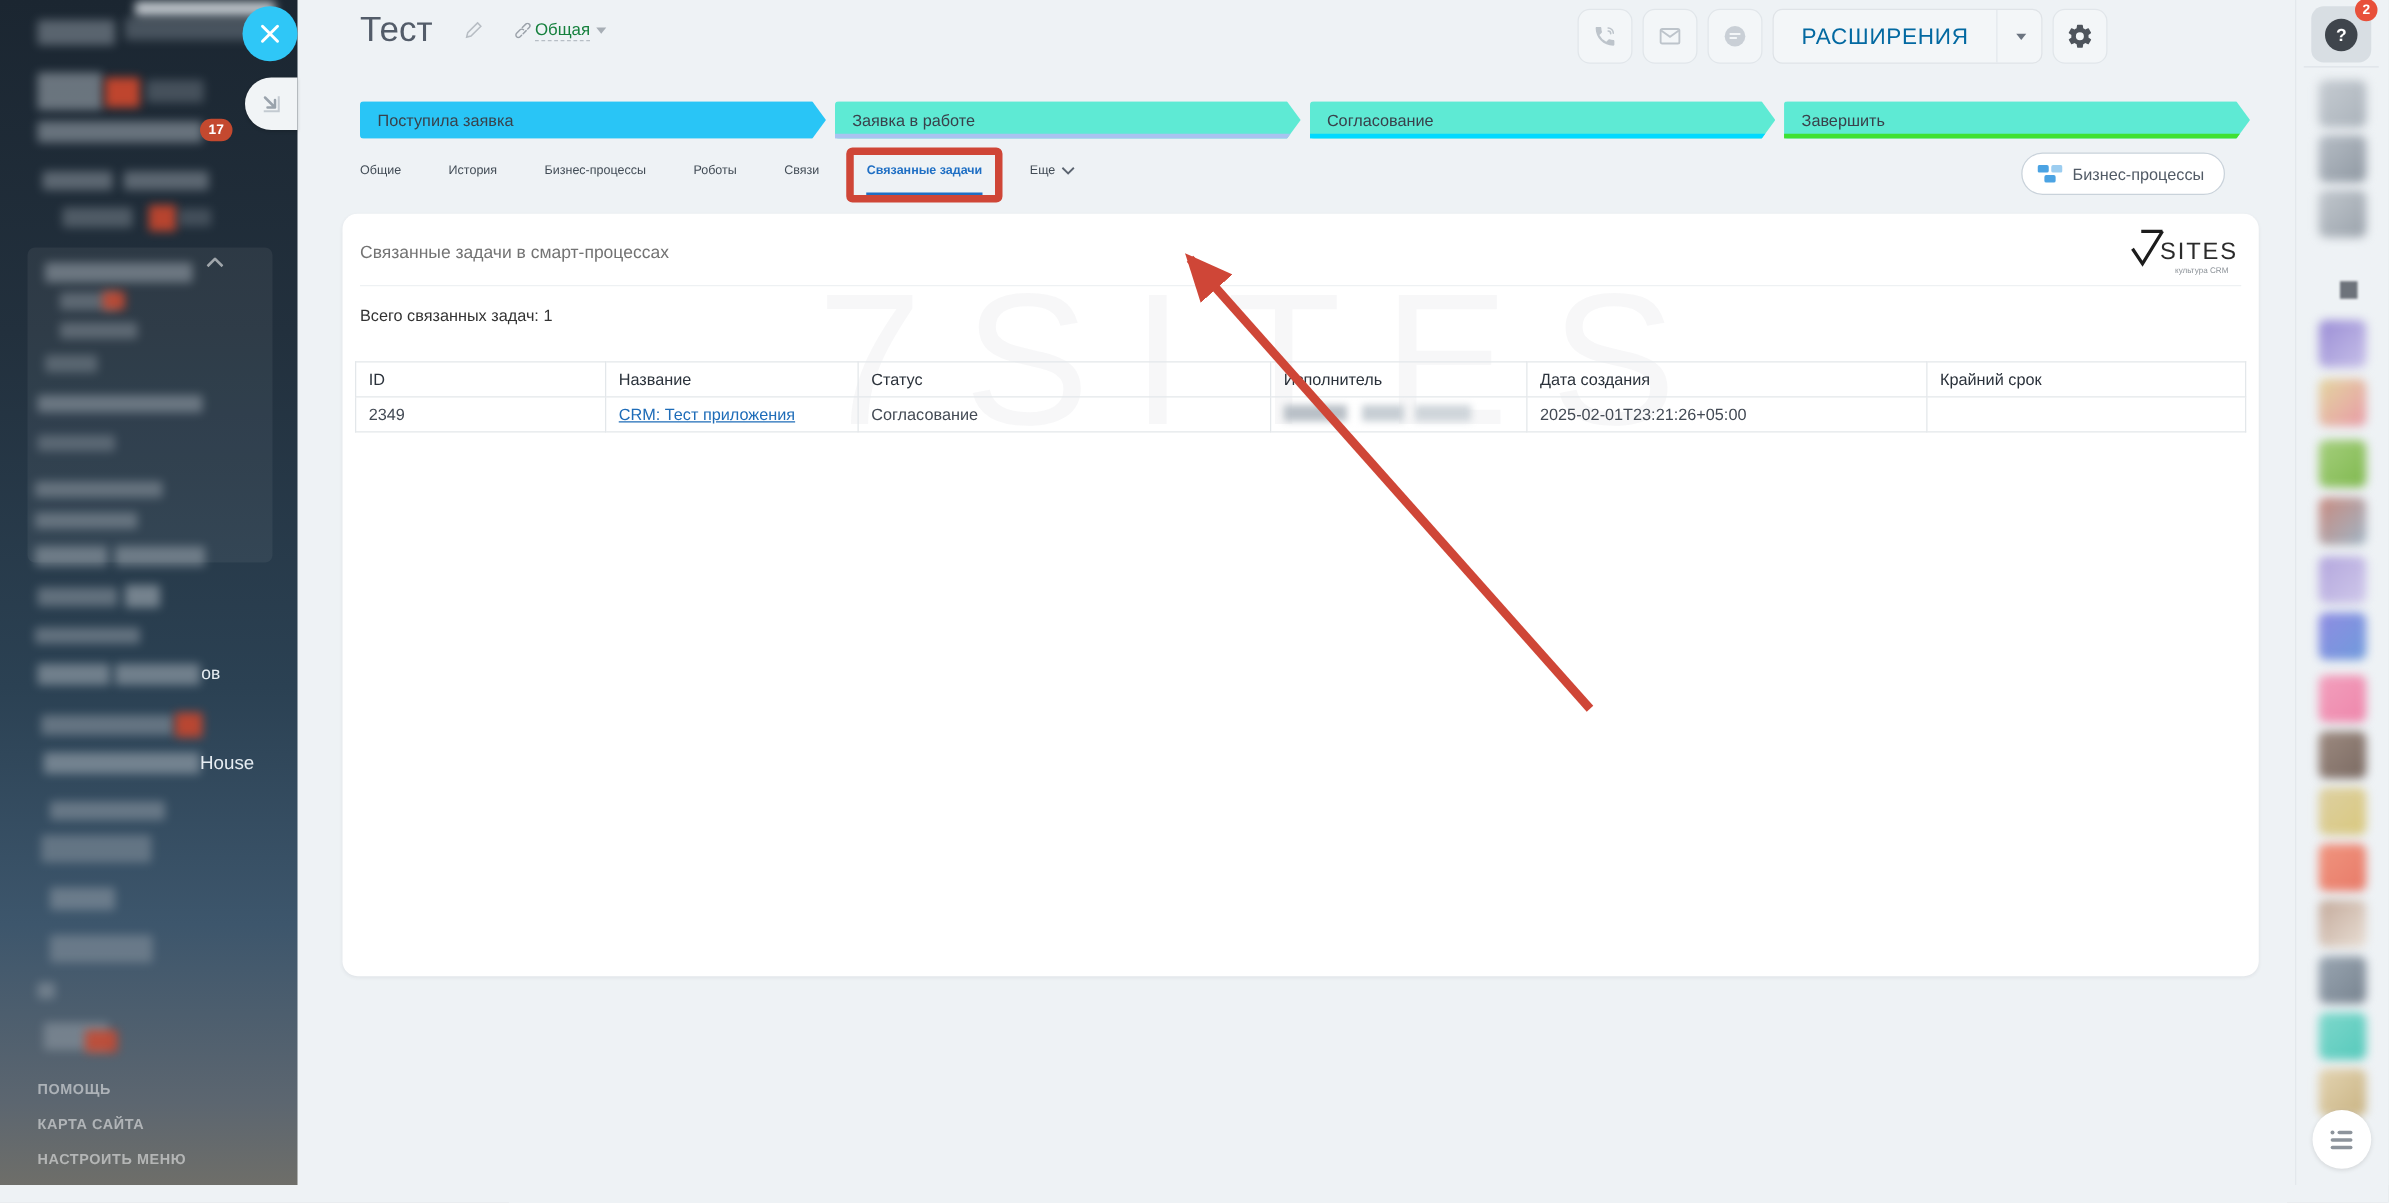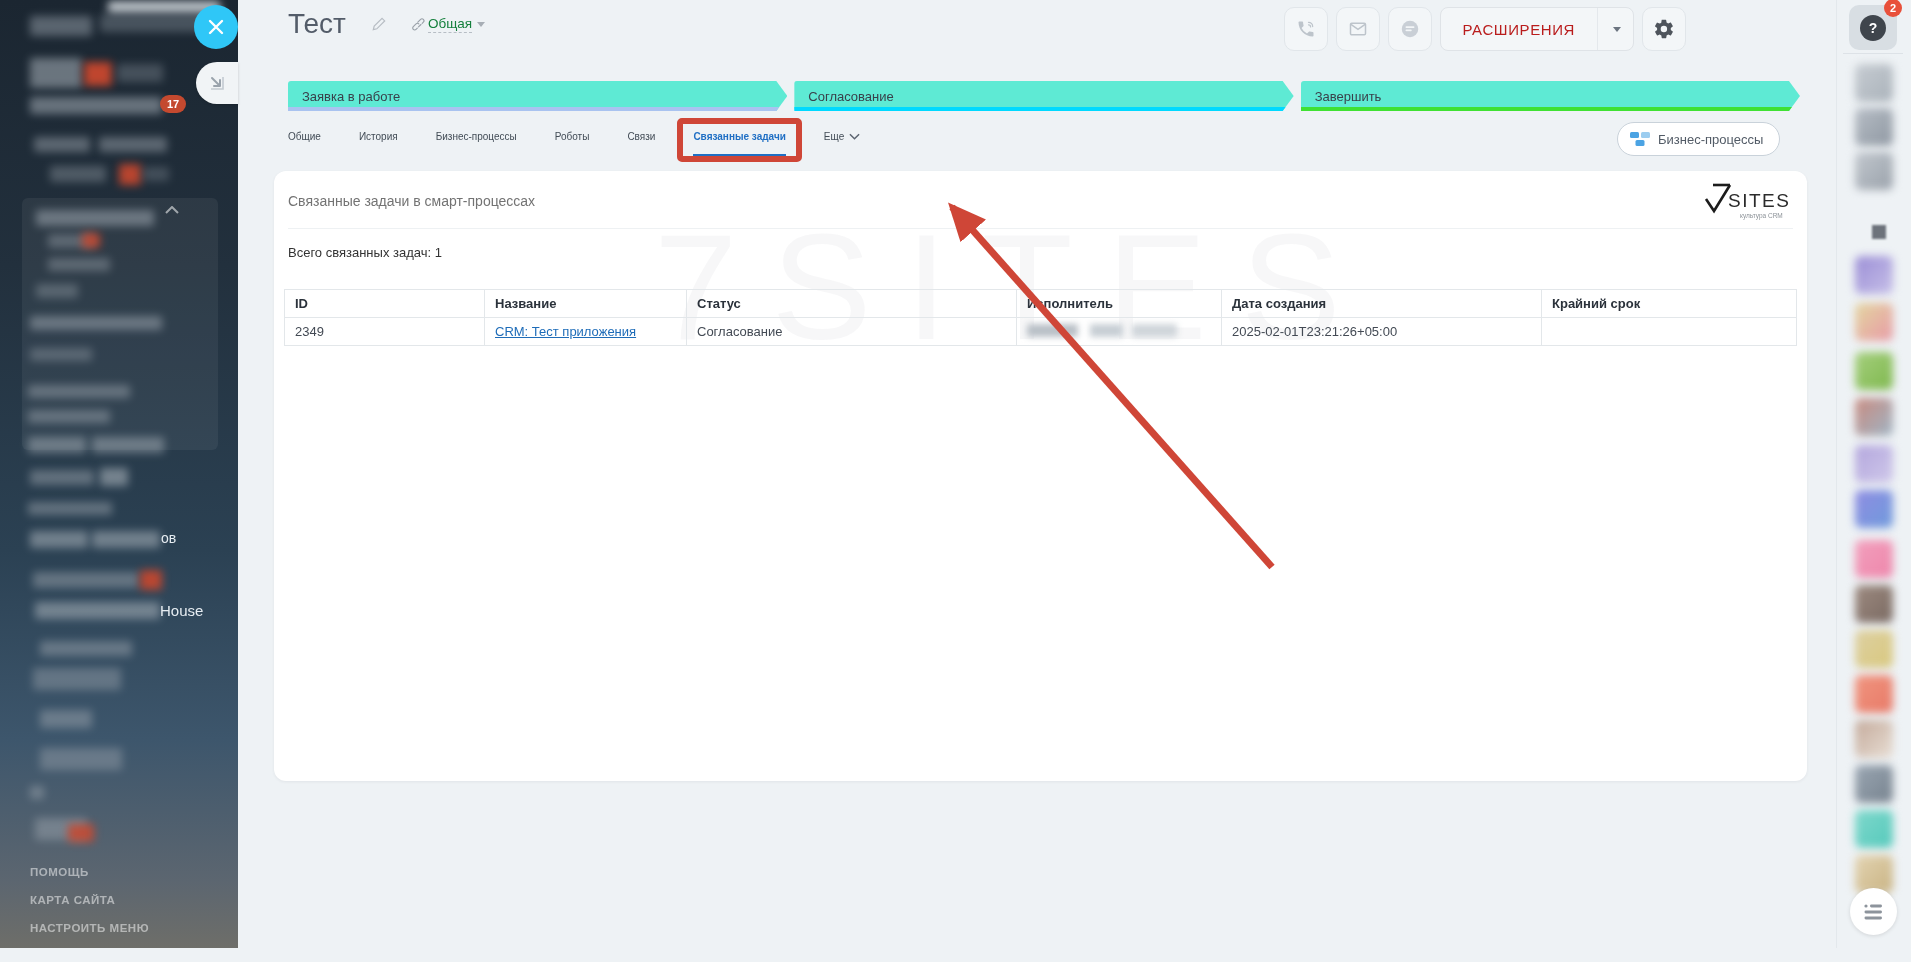--- a/index.html
+++ b/index.html
@@ -31,21 +31,21 @@
   .page-title { font-size:28px; color:#535c69; font-weight:400; }
   .pencil { width:14px; height:14px; opacity:.55; cursor:pointer; }
   .category-link { display:flex; align-items:center; gap:3px; color:#15803d; font-size:13.5px; cursor:pointer; }
   .category-text { border-bottom:1px dashed #b7bec5; padding-bottom:1px; }
   .caret-down { width:0; height:0; border-left:4px solid transparent; border-right:4px solid transparent; border-top:5px solid #a7aeb5; margin-left:2px; }
 
   .top-actions { position:absolute; right:150px; top:7px; display:flex; gap:8px; align-items:center; }
   .icon-btn { width:44px; height:44px; border:1px solid #e1e6ea; border-radius:10px; background:#f3f6f8;
     display:flex; align-items:center; justify-content:center; cursor:pointer; }
   .split-btn { height:44px; border:1px solid #dfe3e7; border-radius:8px; background:#f3f6f8; display:flex; align-items:stretch; cursor:pointer; }
-  .split-btn .lbl { display:flex; align-items:center; padding:0 22px; color:#b91c1c; font-size:15px; letter-spacing:.6px; }
+  .split-btn .lbl { display:flex; align-items:center; padding:0 22px; color:#0369a1; font-size:18px; letter-spacing:.6px; }
   .split-btn .arrow-part { width:36px; display:flex; align-items:center; justify-content:center; border-left:1px solid #e4e8ec; }
 
   
   .stage-bar { position:absolute; left:50px; top:81px; width:1512px; height:30px; display:flex; gap:7px; }
   .stage { position:relative; flex:1; background:#5eead4; cursor:pointer;
     clip-path:polygon(0 0, calc(100% - 11px) 0, 100% 50%, calc(100% - 11px) 100%, 0 100%);
     border-radius:3px; display:flex; align-items:center; }
   .stage span { font-size:13px; color:#39414b; padding-left:14px; position:relative; z-index:2; }
   .stage-active { background:#29c5f6; }
   .stage-strip { position:absolute; left:0; bottom:0; width:100%; height:4px; }
@@ -66,21 +66,21 @@
     box-shadow:0 1px 3px rgba(50,60,70,.07); }
   .card-heading { position:absolute; left:14px; top:22px; font-size:14px; color:#737373; }
   .card-divider { position:absolute; left:14px; right:14px; top:57px; height:1px; background:#eef1f3; }
   .card-total { position:absolute; left:14px; top:74px; font-size:13px; color:#333; }
   .watermark { position:absolute; left:380px; top:30px; font-size:150px; font-weight:100; letter-spacing:34px;
     color:rgba(90,105,120,.05); pointer-events:none; user-select:none; }
   .sites-logo { position:absolute; right:12px; top:8px; width:95px; height:48px; cursor:default; }
 
   table.tasks { position:absolute; left:10px; top:118px; width:1512px; border-collapse:collapse; font-size:13px; table-layout:fixed; }
   table.tasks th, table.tasks td { border:1px solid #e3e7ea; height:28px; padding:0 10px; text-align:left; overflow:hidden; white-space:nowrap; }
-  table.tasks th { font-weight:bold; color:#2b323b; }
+  table.tasks th { font-weight:normal; color:#2b323b; }
   table.tasks td { color:#434a54; }
   table.tasks a { color:#1e6cb8; }
   .redacted-cell { display:inline-block; width:150px; height:13px; border-radius:2px; filter:blur(3px);
     background:linear-gradient(90deg,#b9c0c7 0 34%, transparent 34% 42%, #c7ced4 42% 64%, transparent 64% 70%, #cfd5da 70% 100%); }
 
   
   .annotation-layer { position:absolute; inset:0; z-index:45; pointer-events:none; }
 
   
   .right-rail { position:absolute; right:0; top:0; width:75px; height:948px; background:#eef2f5; border-left:1px solid #e3e8ec; z-index:5; }
@@ -217,20 +217,23 @@
           </span>
       </div>
       <div class="icon-btn">
         <svg width="22" height="22" viewBox="0 0 24 24">
             <path fill="#4e545c" d="M19.4 13c.04-.33.06-.66.06-1s-.02-.67-.06-1l2.1-1.65c.2-.15.25-.42.12-.64l-2-3.46c-.12-.22-.39-.3-.6-.22l-2.5 1a7.3 7.3 0 0 0-1.7-1l-.4-2.65A.49.49 0 0 0 13.9 2h-4c-.25 0-.45.18-.5.42l-.37 2.65c-.62.26-1.2.6-1.73 1l-2.48-1a.49.49 0 0 0-.6.22l-2 3.46c-.13.22-.08.49.12.64L4.5 11c-.04.33-.07.66-.07 1s.03.67.07 1l-2.1 1.65c-.2.15-.25.42-.12.64l2 3.46c.12.22.38.3.6.22l2.48-1c.54.4 1.12.74 1.73 1l.38 2.65c.04.24.24.42.49.42h4c.25 0 .46-.18.5-.42l.37-2.65c.62-.26 1.2-.6 1.72-1l2.49 1c.22.08.48 0 .6-.22l2-3.46a.49.49 0 0 0-.12-.64L19.4 13zm-7.5 2.5a3.5 3.5 0 1 1 0-7 3.5 3.5 0 0 1 0 7z"></path>
           </svg>
       </div>
     </div>
 
     <div class="stage-bar">
+        <div class="stage stage-active">
+          <span>Поступила заявка</span>
+        </div>
         <div class="stage">
           <span>Заявка в работе</span>
           <div class="stage-strip" style="background: rgb(169, 195, 240);"></div>
         </div>
         <div class="stage">
           <span>Согласование</span>
           <div class="stage-strip" style="background: rgb(0, 217, 255);"></div>
         </div>
         <div class="stage">
           <span>Завершить</span>

